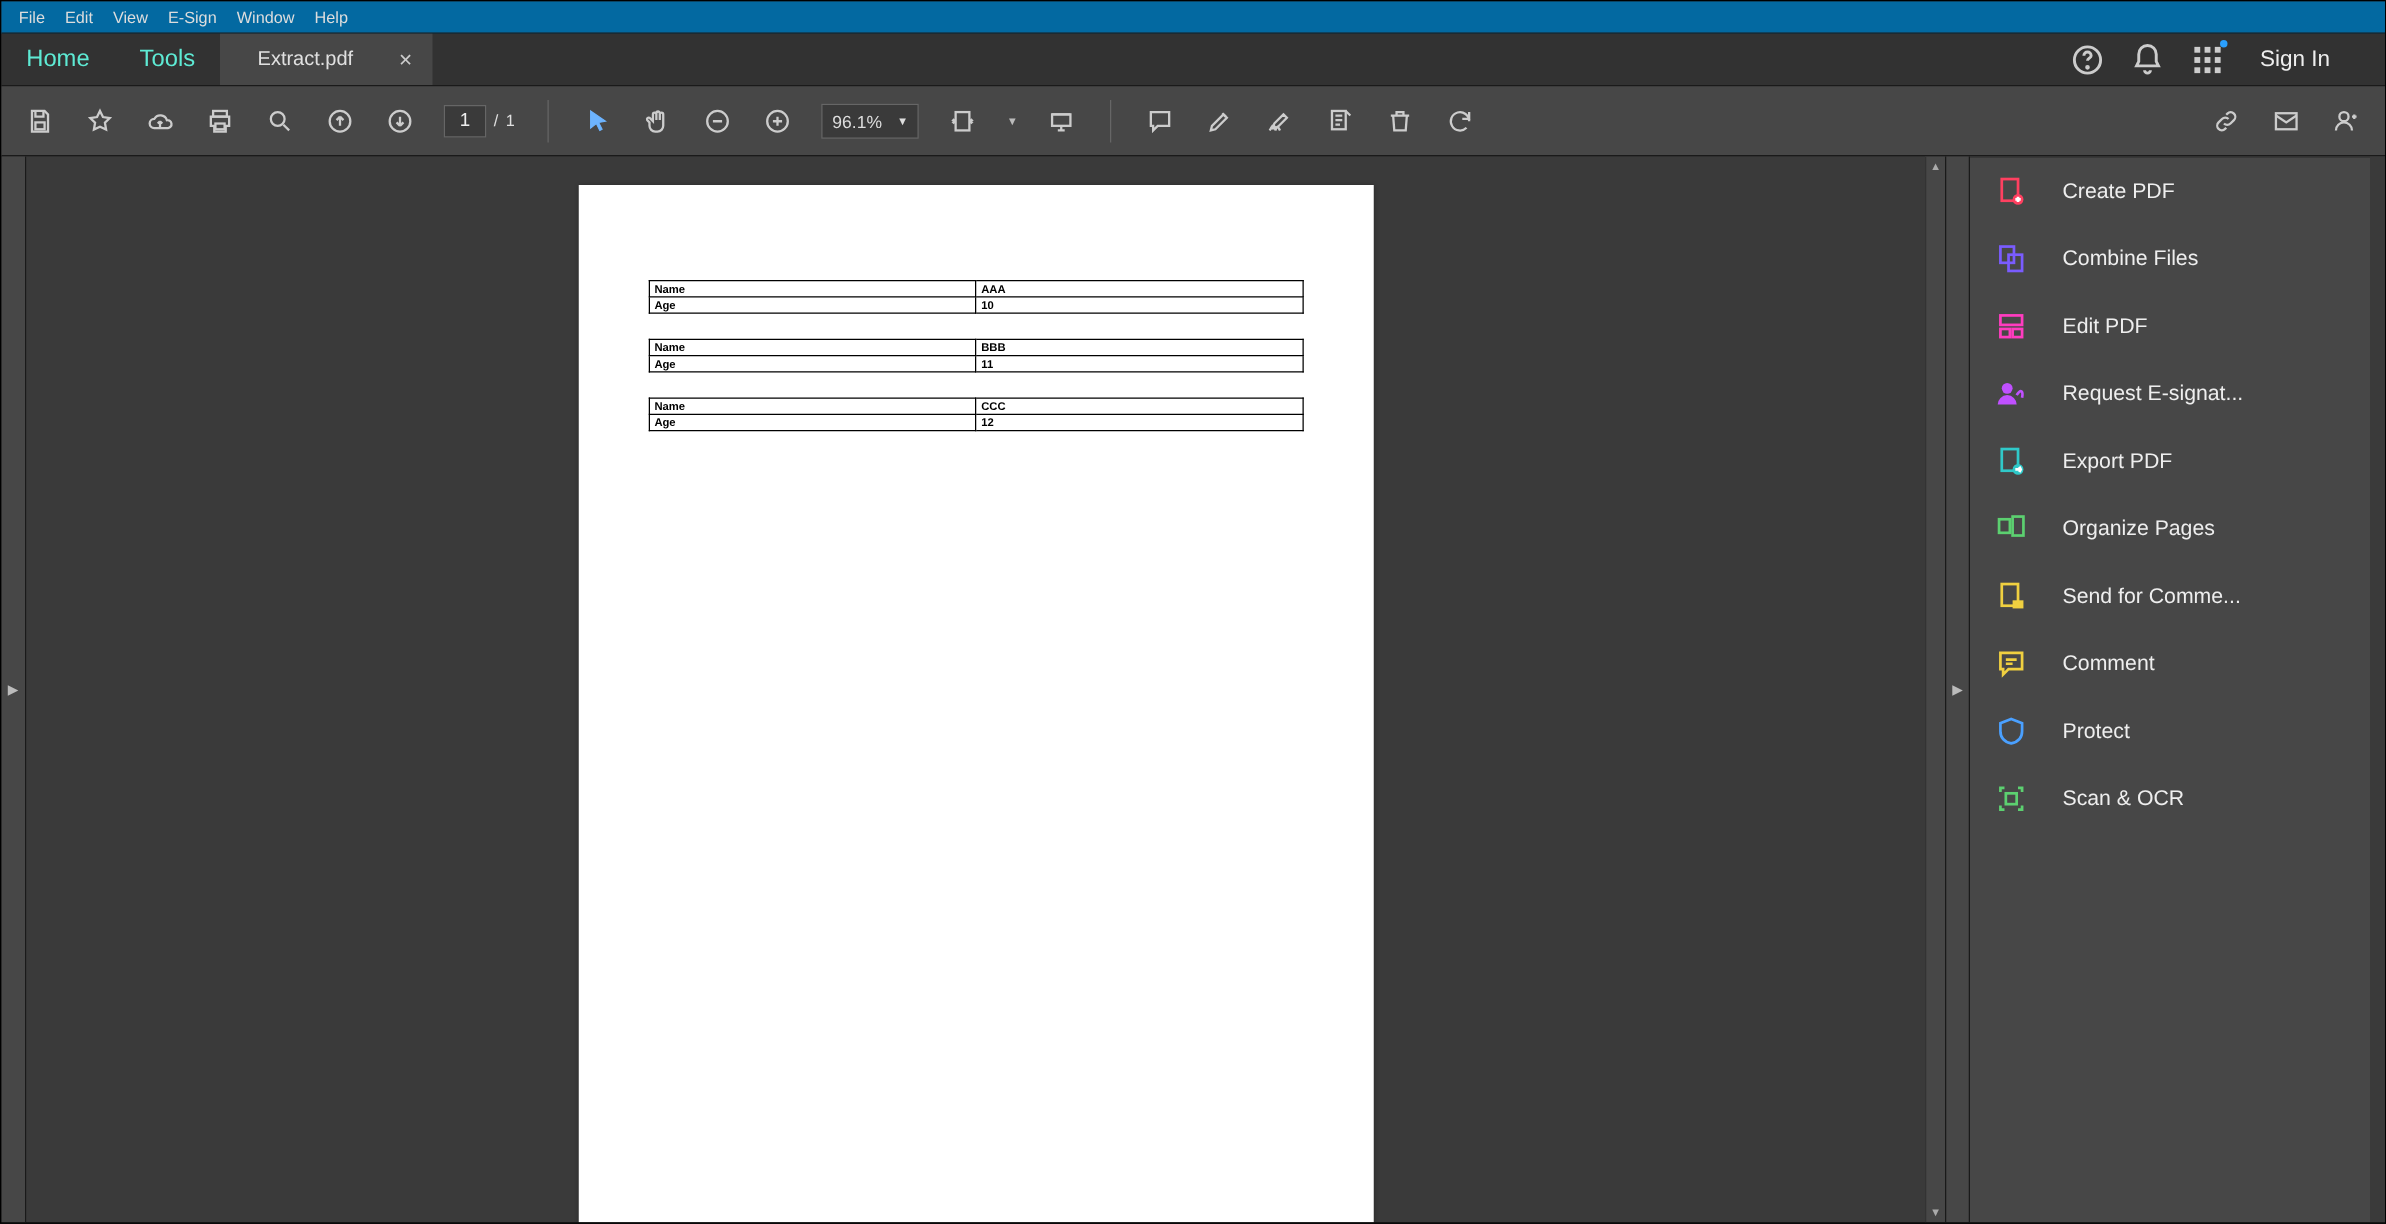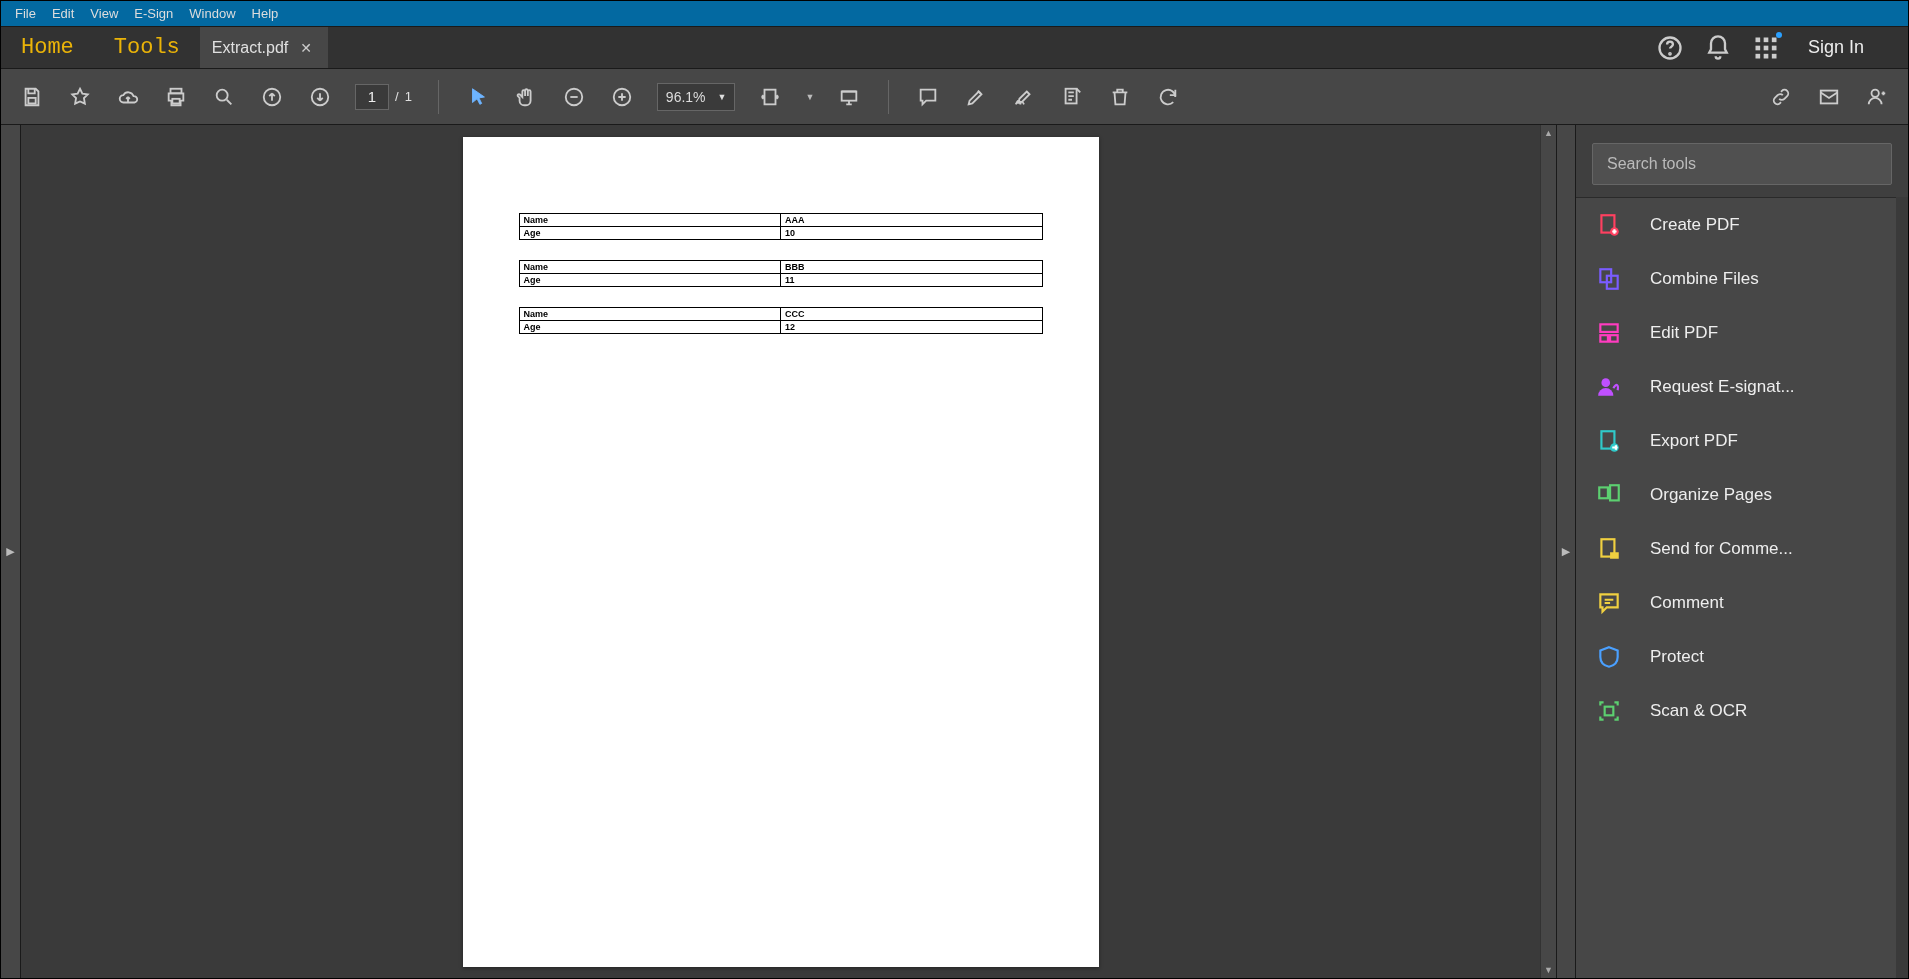--- a/index.html
+++ b/index.html
@@ -38,32 +38,31 @@
       background: #323232;
       height: 42px;
       display: flex;
       align-items: stretch;
       border-bottom: 1px solid #1a1a1a;
     }
     .tabbar .main-tab {
       padding: 0 20px;
       display: flex;
       align-items: center;
-      font-size: 22px;
-      color: #eab308;
+      font-size: 19px;
+      color: #5eead4;
       cursor: default;
-      font-family: Liberation Mono, monospace;
     }
     .doc-tab {
       background: #474747;
       display: flex;
       align-items: center;
-      padding: 0 16px 0 12px;
+      padding: 0 16px 0 30px;
       font-size: 16px;
-      gap: 12px;
+      gap: 36px;
       position: relative;
     }
     .doc-tab .close {
       font-size: 14px;
       color: #ccc;
       cursor: pointer;
     }
     .tabbar-spacer { flex: 1; }
     .tabbar-right {
       display: flex;
@@ -156,21 +155,21 @@
       align-items:center;
       justify-content:center;
       border-right:1px solid #1a1a1a;
     }
     .gutter-arrow { color:#bbb; font-size:11px; cursor:pointer;}
     .doc-area {
       flex:1;
       background:#3a3a3a;
       display:flex;
       justify-content:center;
-      align-items:center;
+      align-items:flex-end;
       position:relative;
       overflow:hidden;
     }
     .page {
       margin-top:0;
       width:636px;
       height:830px;
       background:#fff;
       box-shadow:0 1px 4px rgba(0,0,0,.4);
       padding:76px 56px;
@@ -512,23 +511,20 @@
   <div class="scrollbar-v">
     <div class="arrow-up">▲</div>
     <div class="arrow-down">▼</div>
   </div>
 
   <div class="right-gutter">
     <span class="gutter-arrow">▶</span>
   </div>
 
   <div class="right-panel">
-    <div class="search-wrap">
-      <input class="search-input" placeholder="Search tools" style="">
-    </div>
     <div class="tools-wrap">
       <div class="tools-list">
         <div class="tool-row">
           <span class="ticon">
               <svg viewBox="0 0 24 24" fill="none" stroke="#ff4060" stroke-width="2">
                 <rect x="5" y="3" width="12" height="16"></rect>
                 <circle cx="17" cy="18" r="4" fill="#ff4060" stroke="none"></circle>
                 <path d="M15 18h4m-2-2v4" stroke="#fff"></path>
               </svg>
             </span>

